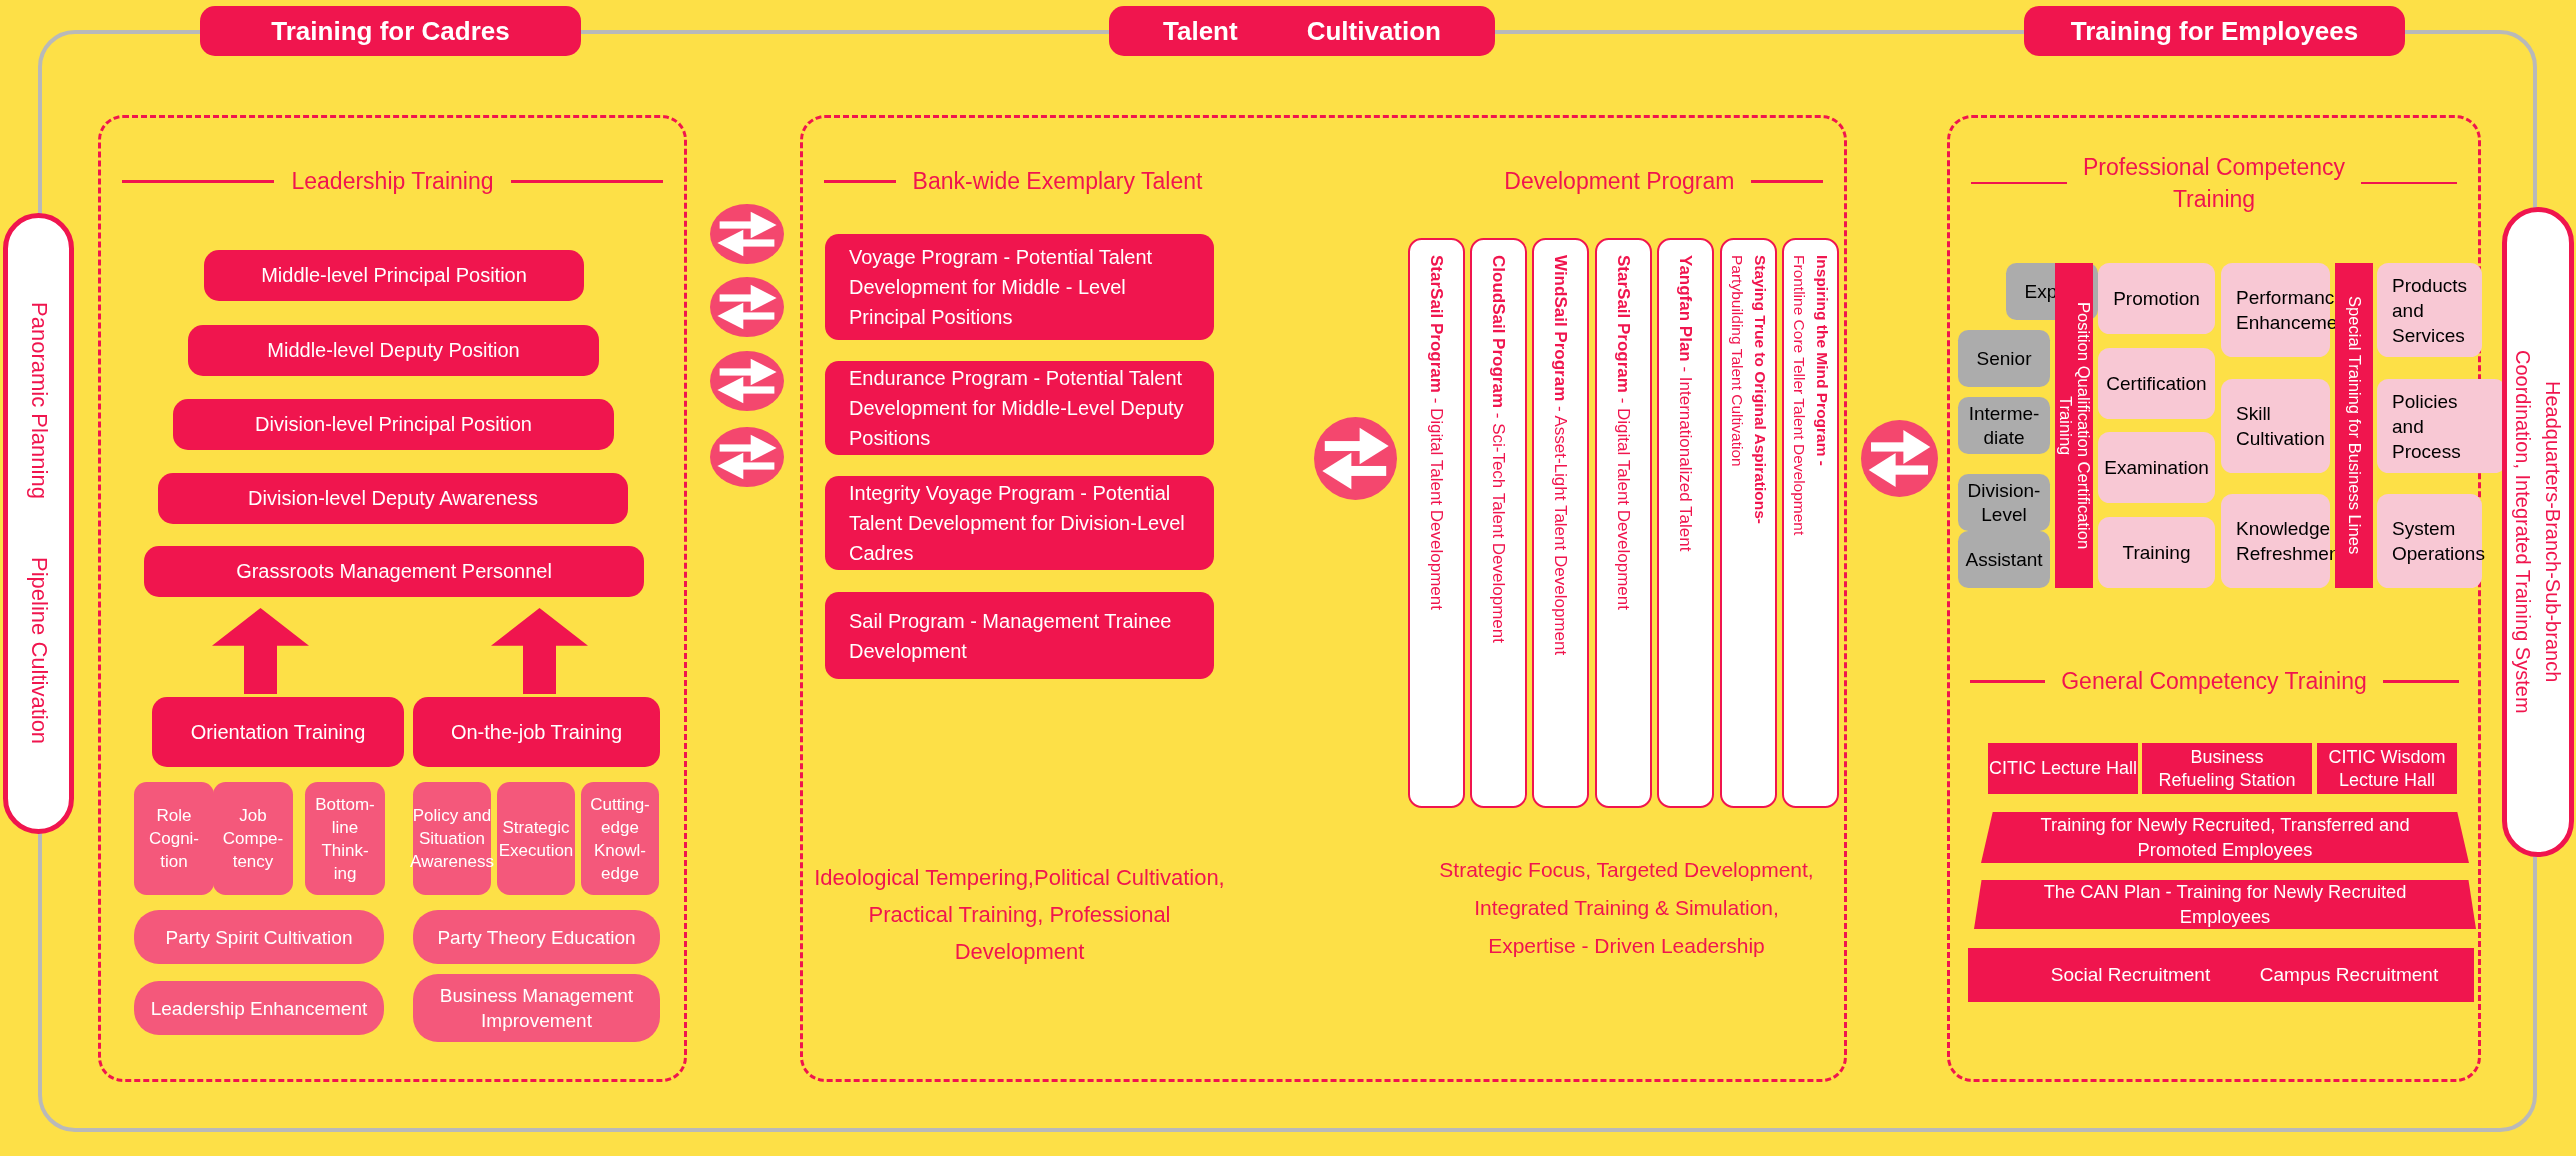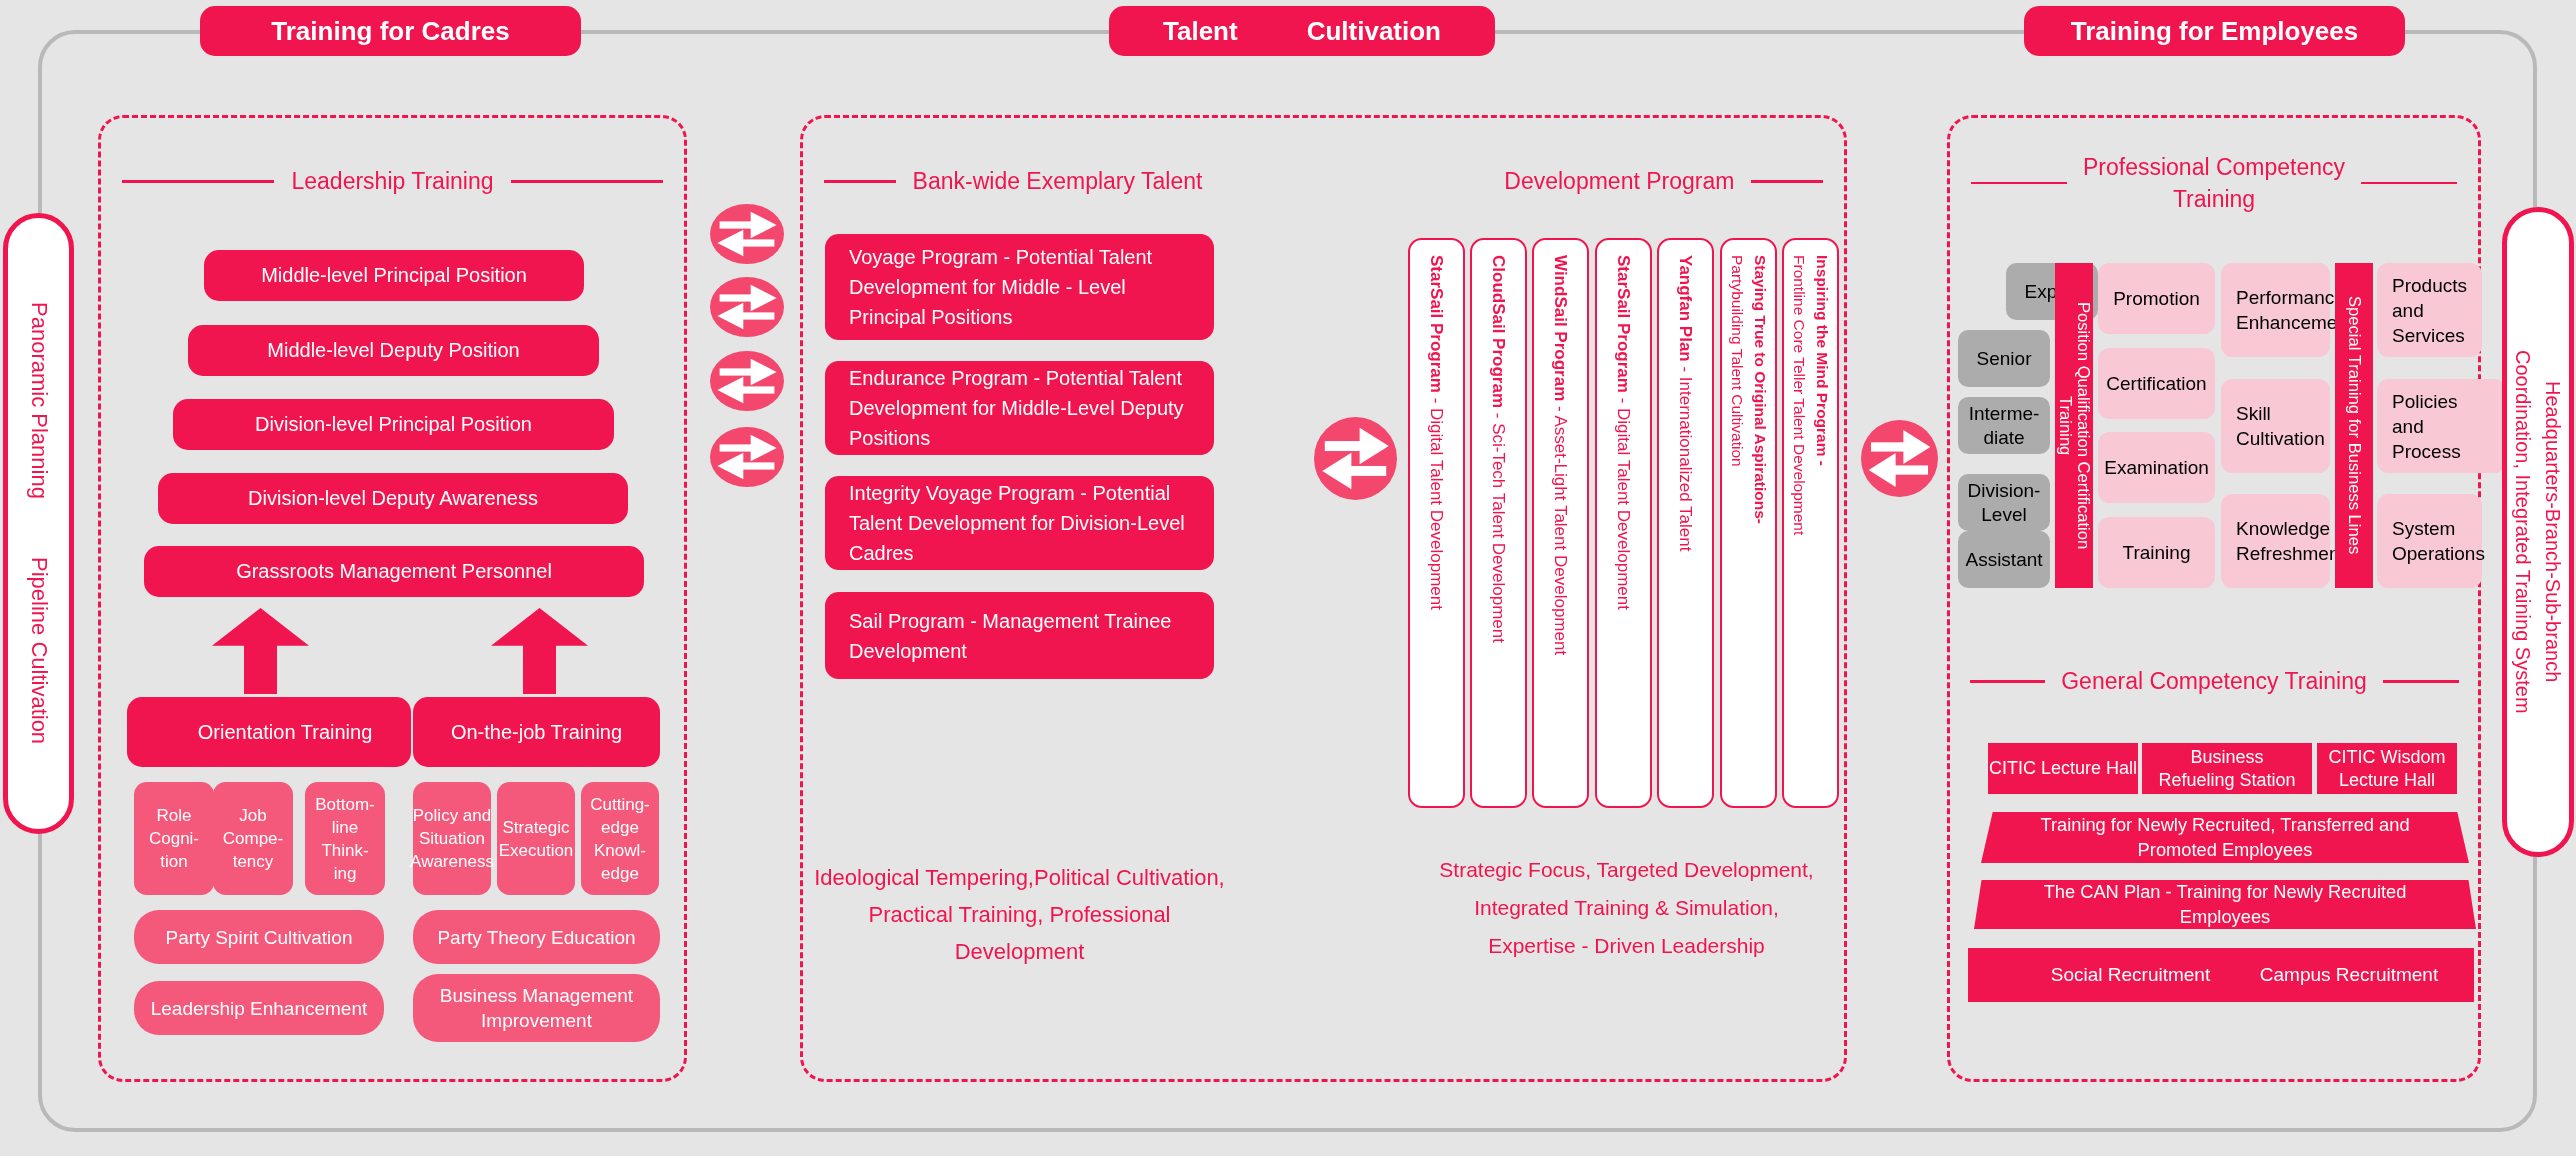--- a/index.html
+++ b/index.html
@@ -4,21 +4,21 @@
 <style>
   :root{
     --crimson:#F0154E;
     --mpink:#F4587B;
     --ipink:#F4476E;
     --ppink:#F8C8D4;
     --gray:#ACACAC;
     --framegray:#B9B9B9;
   }
   html,body{margin:0;padding:0;background:#fff;}
-  .stage{position:relative;width:2576px;height:1157px;background:#e5e5e5;
+  .stage{position:relative;width:2576px;height:1157px;background:#fde047;
          font-family:"Liberation Sans",sans-serif;overflow:hidden;}
   .frame{position:absolute;left:38px;top:30px;width:2491px;height:1094px;
          border:4px solid var(--framegray);border-radius:37px;}
 
   
   .hpill{position:absolute;top:6.3px;height:50px;background:var(--crimson);
          border-radius:15px;display:flex;align-items:center;justify-content:center;
          color:#fff;font-size:26px;font-weight:700;z-index:3;box-sizing:border-box;}
   .hp-cadres{left:200px;width:381px;}
   .hp-talent{left:1109px;width:386px;justify-content:space-between;padding:0 54px;}
@@ -57,21 +57,21 @@
   .pyr3{left:72px;top:281px;width:441px;height:51px;}
   .pyr4{left:57px;top:355px;width:470px;height:51px;}
   .pyr5{left:43px; top:428px;width:500px;height:51px;}
 
   .uparrow{position:absolute;width:97px;height:86px;background:var(--crimson);
            clip-path:polygon(50% 0,100% 44%,67% 44%,67% 100%,33% 100%,33% 44%,0 44%);}
   .ua1{left:111px;top:490px;} .ua2{left:390px;top:490px;}
 
   .tbox{position:absolute;background:var(--crimson);border-radius:15px;color:#fff;
         font-size:20px;display:flex;align-items:center;justify-content:center;}
-  .tb1{left:26px;top:579px;width:252px;height:70px;padding-left:32px;}
+  .tb1{left:51px;top:579px;width:252px;height:70px;}
   .tb2{left:312px;top:579px;width:247px;height:70px;}
 
   .chip{position:absolute;top:664px;height:113px;background:var(--mpink);
         border-radius:12.6px;color:#fff;font-size:17px;line-height:23px;
         display:flex;align-items:center;justify-content:center;text-align:center;
         padding:5.7px;box-sizing:border-box;}
   .c1{left:33px;width:80px;} .c2{left:112px;width:80px;} .c3{left:204px;width:80px;}
   .c4{left:312px;width:78px;} .c5{left:396px;width:78px;} .c6{left:480px;width:78px;}
 
   .rowbox{position:absolute;background:var(--mpink);border-radius:25px;color:#fff;

